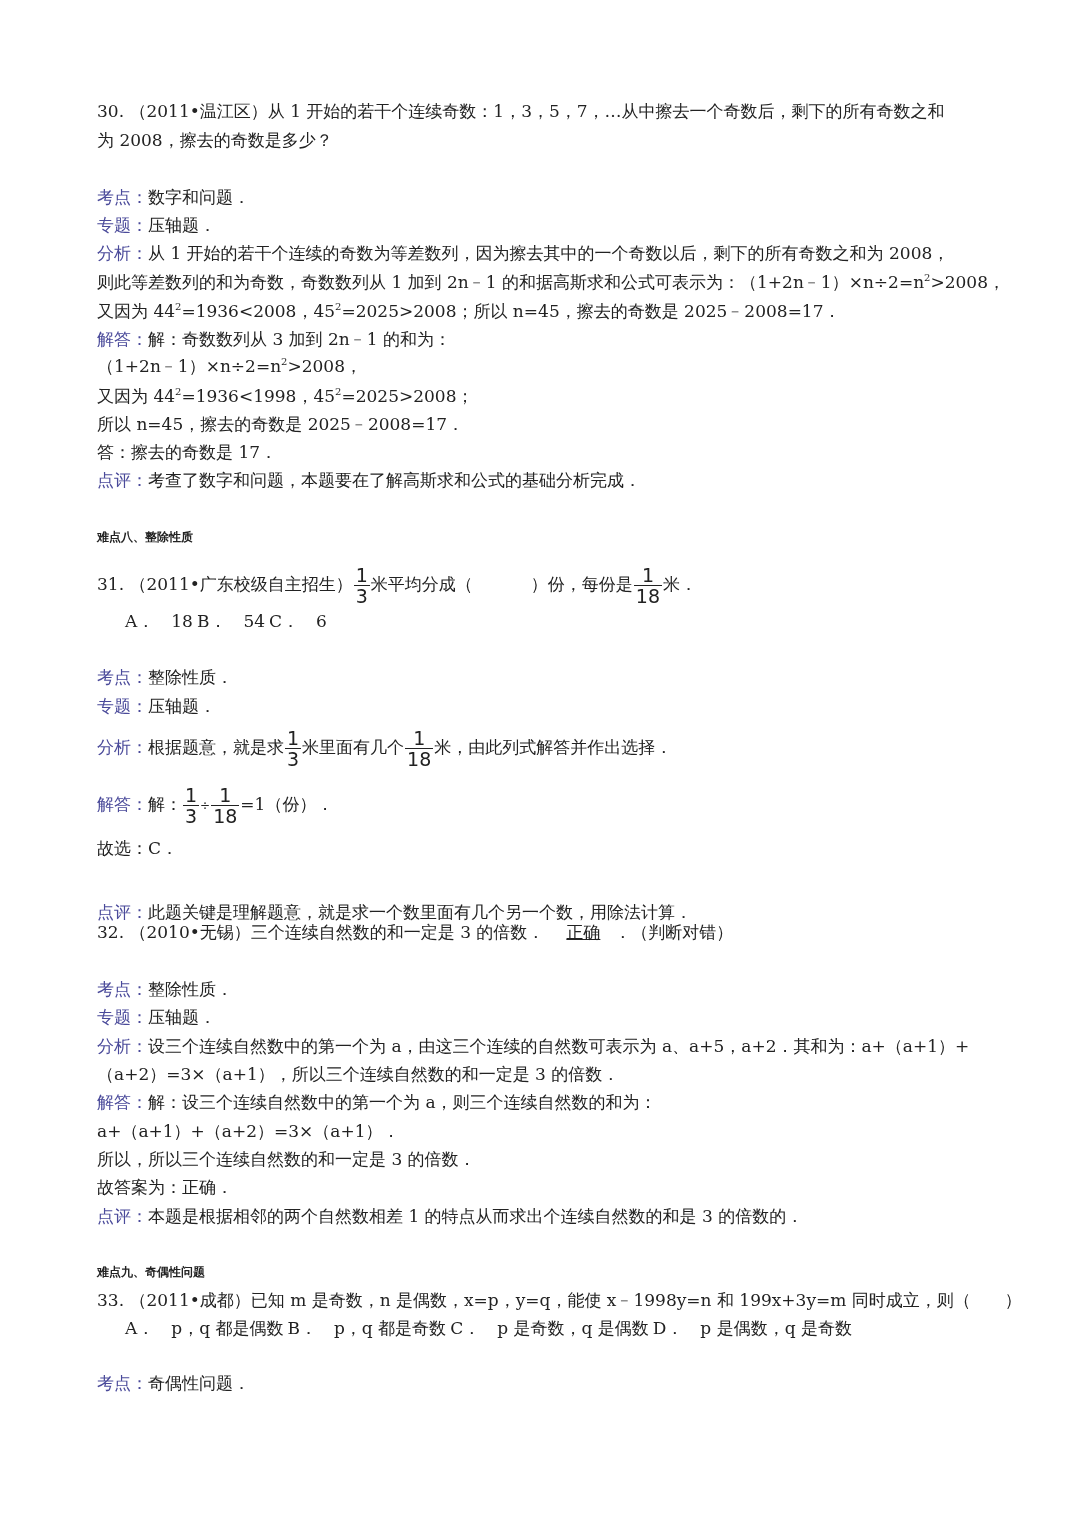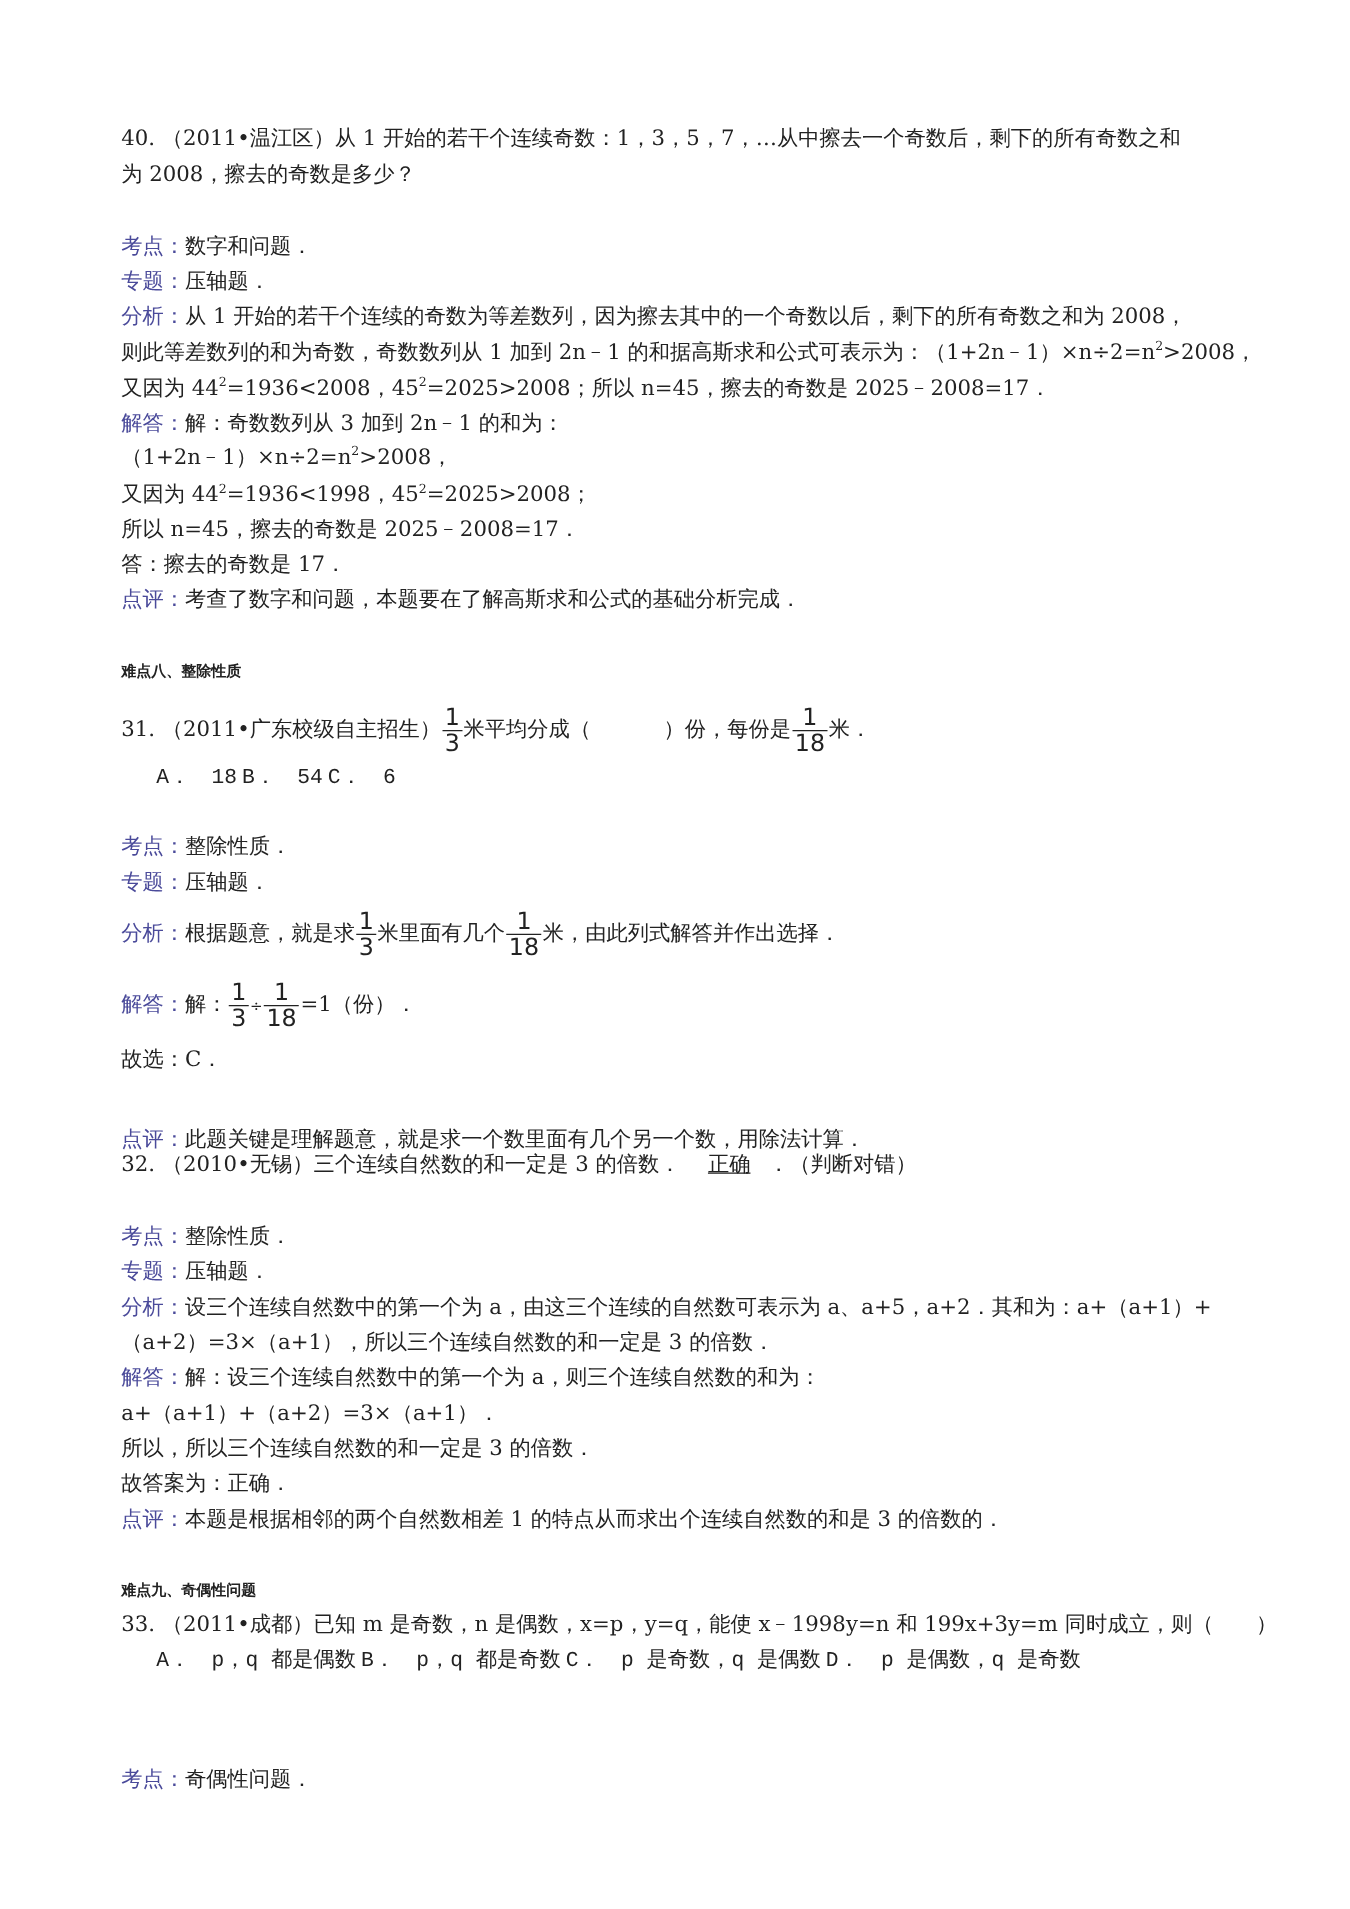--- a/index.html
+++ b/index.html
@@ -11,28 +11,28 @@
   .page { position: absolute; left: 97px; top: 0; width: 890px; }
   .line { position: absolute; left: 0; white-space: nowrap; line-height: 24px; }
   .label { color: #4a4a9a; }
   .heading { font-weight: bold; font-family: "DejaVu Sans", "Liberation Sans", sans-serif; font-size: 12px; }
   sup { font-size: 10px; vertical-align: 7px; line-height: 0; }
   .frac { display: inline-block; vertical-align: middle; text-align: center; font-family: "DejaVu Sans", sans-serif; font-size: 19px; line-height: 20px; margin: 0 1px; }
   .frac .num { display: block; border-bottom: 1.5px solid #222; padding: 0 2px; }
   .frac .den { display: block; padding: 0 2px; }
   .blank { display: inline-block; width: 58px; }
   .u { text-decoration: underline; padding: 0 14px 0 22px; font-family: Liberation Mono, monospace; }
-  .opts span { margin-right: 4px; font-family: Liberation Mono, monospace; }
+  .opts span { margin-right: 4px; }
 </style>
 </head>
 <body>
 
 <div class="page">
 
-  <div class="line" style="top:99px"><span>40. （2011•温江区）从 1 开始的若干个连续奇数：1，3，5，7，…从中擦去一个奇数后，剩下的所有奇数之和</span></div>
+  <div class="line" style="top:99px"><span>30. （2011•温江区）从 1 开始的若干个连续奇数：1，3，5，7，…从中擦去一个奇数后，剩下的所有奇数之和</span></div>
   <div class="line" style="top:128px"><span>为 2008，擦去的奇数是多少？</span></div>
 
   <div class="line" style="top:185px"><span class="label">考点：</span><span>数字和问题．</span></div>
   <div class="line" style="top:213px"><span class="label">专题：</span><span>压轴题．</span></div>
   <div class="line" style="top:241px"><span class="label">分析：</span><span>从 1 开始的若干个连续的奇数为等差数列，因为擦去其中的一个奇数以后，剩下的所有奇数之和为 2008，</span></div>
   <div class="line" style="top:270px"><span>则此等差数列的和为奇数，奇数数列从 1 加到 2n﹣1 的和据高斯求和公式可表示为：（1+2n﹣1）×n÷2=n</span><sup>2</sup><span>&gt;2008，</span></div>
   <div class="line" style="top:299px"><span>又因为 44</span><sup>2</sup><span>=1936&lt;2008，45</span><sup>2</sup><span>=2025&gt;2008；所以 n=45，擦去的奇数是 2025﹣2008=17．</span></div>
 
   <div class="line" style="top:327px"><span class="label">解答：</span><span>解：奇数数列从 3 加到 2n﹣1 的和为：</span></div>
   <div class="line" style="top:354px"><span>（1+2n﹣1）×n÷2=n</span><sup>2</sup><span>&gt;2008，</span></div>
@@ -68,15 +68,15 @@
   <div class="line" style="top:1147px"><span>所以，所以三个连续自然数的和一定是 3 的倍数．</span></div>
   <div class="line" style="top:1175px"><span>故答案为：正确．</span></div>
   <div class="line" style="top:1204px"><span class="label">点评：</span><span>本题是根据相邻的两个自然数相差 1 的特点从而求出个连续自然数的和是 3 的倍数的．</span></div>
 
   <div class="line heading" style="top:1260px">难点九、奇偶性问题</div>
 
   <div class="line" style="top:1288px"><span>33. （2011•成都）已知 m 是奇数，n 是偶数，x=p，y=q，能使 x﹣1998y=n 和 199x+3y=m 同时成立，则（　　）</span></div>
   <div class="line opts" style="top:1316px; left:28px">
     <span>A．　p，q 都是偶数</span><span>B．　p，q 都是奇数</span><span>C．　p 是奇数，q 是偶数</span><span>D．　p 是偶数，q 是奇数</span>
   </div>
-  <div class="line" style="top:1412px"><span class="label">考点：</span><span>奇偶性问题．</span></div>
+  <div class="line" style="top:1371px"><span class="label">考点：</span><span>奇偶性问题．</span></div>
 
 </div>
 
 </body></html>

